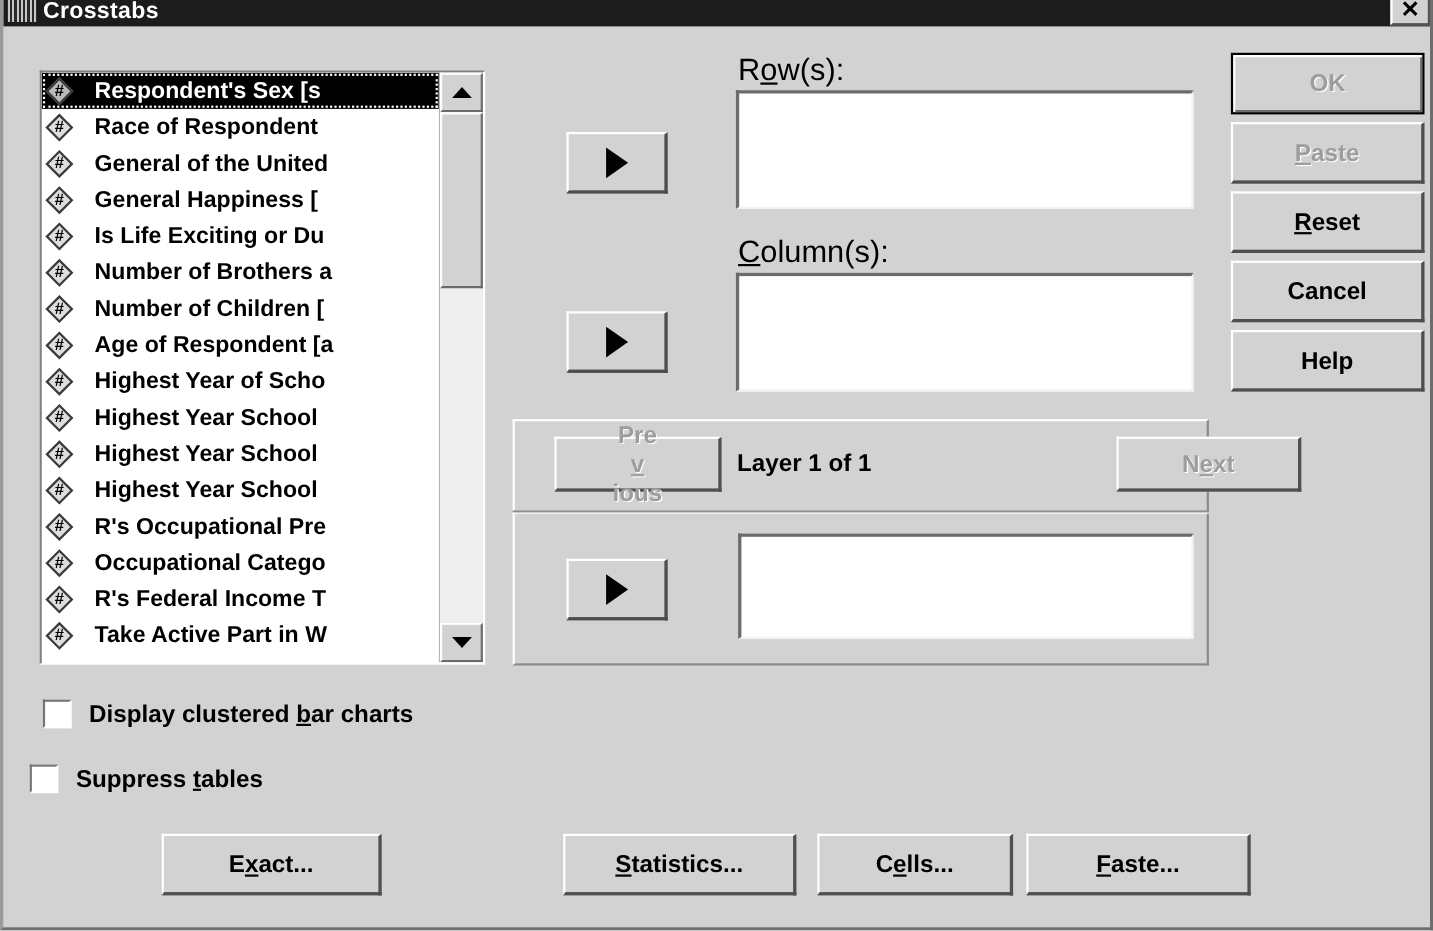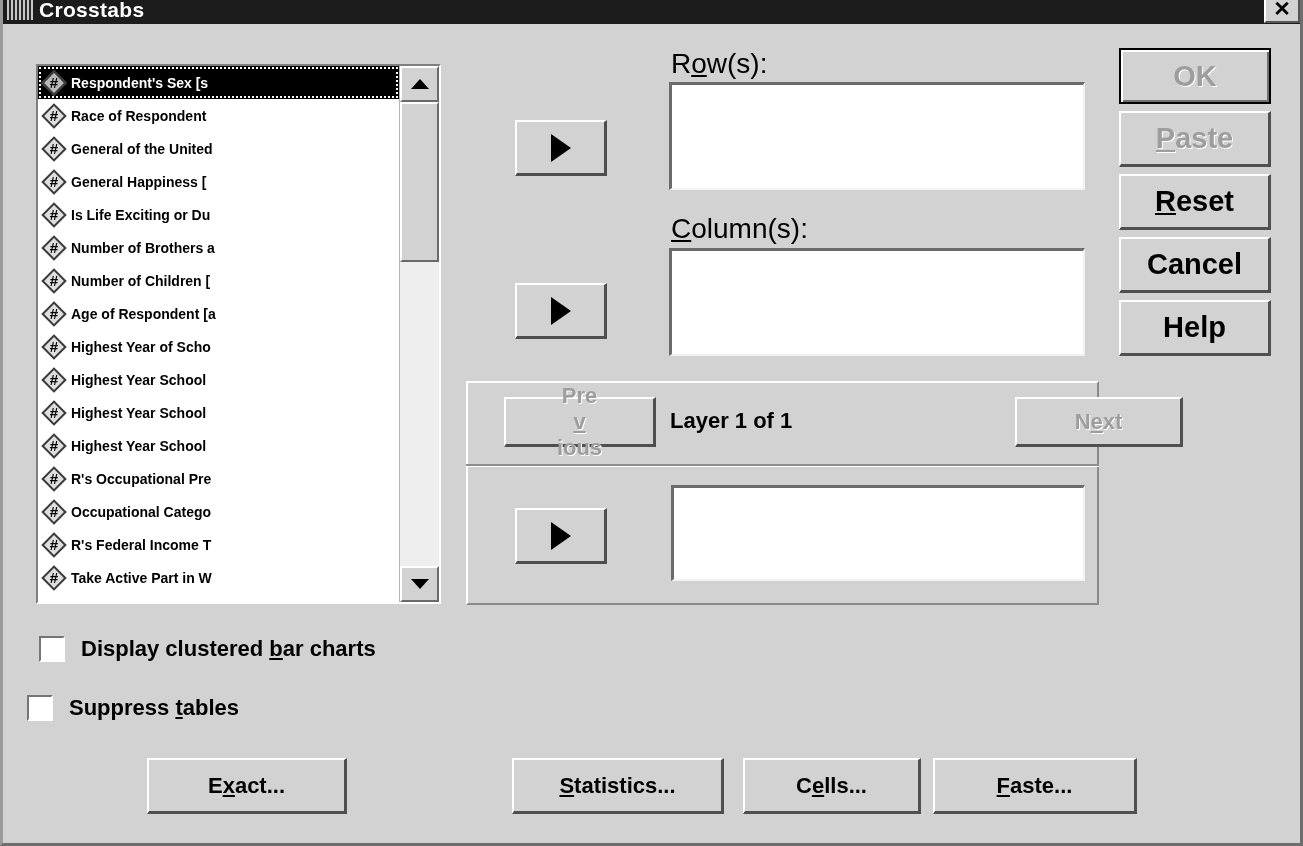--- a/index.html
+++ b/index.html
@@ -104,25 +104,25 @@
   .var-item {
     height: 33px;
     display: flex;
     align-items: center;
     padding-left: 3px;
     white-space: nowrap;
     overflow: hidden;
     box-sizing: border-box;
   }
   .var-item .var-label {
-    font-size: 14px;
+    font-size: 21px;
     font-weight: bold;
     color: #000000;
     line-height: 1;
-    margin-left: 4px;
+    margin-left: 19px;
     white-space: nowrap;
   }
   .var-item.selected {
     background: #000000;
     outline: 2px dotted #ffffff;
     outline-offset: -3px;
   }
   .var-item.selected .var-label { color: #ffffff; }
 
   
@@ -301,32 +301,32 @@
     font-size: 22px;
     font-weight: bold;
     color: #000;
     white-space: nowrap;
   }
 
   
   .cmd-btn {
     position: absolute;
     left: 1116px;
-    width: 152px;
+    width: 176px;
     height: 56px;
     background: #d2d2d2;
     border-top: 2px solid #ffffff;
     border-left: 2px solid #ffffff;
     border-right: 3px solid #4f4f4f;
     border-bottom: 3px solid #4f4f4f;
     box-sizing: border-box;
     display: flex;
     align-items: center;
     justify-content: center;
-    font-size: 29px;
+    font-size: 22px;
     font-weight: bold;
     color: #000000;
   }
   .cmd-btn u { text-decoration: underline; }
   .cmd-btn.disabled {
     color: #9d9d9d;
     text-shadow: 1px 1px 0 #ffffff;
   }
   .cmd-btn.default-btn {
     border: 2px solid #000000;

